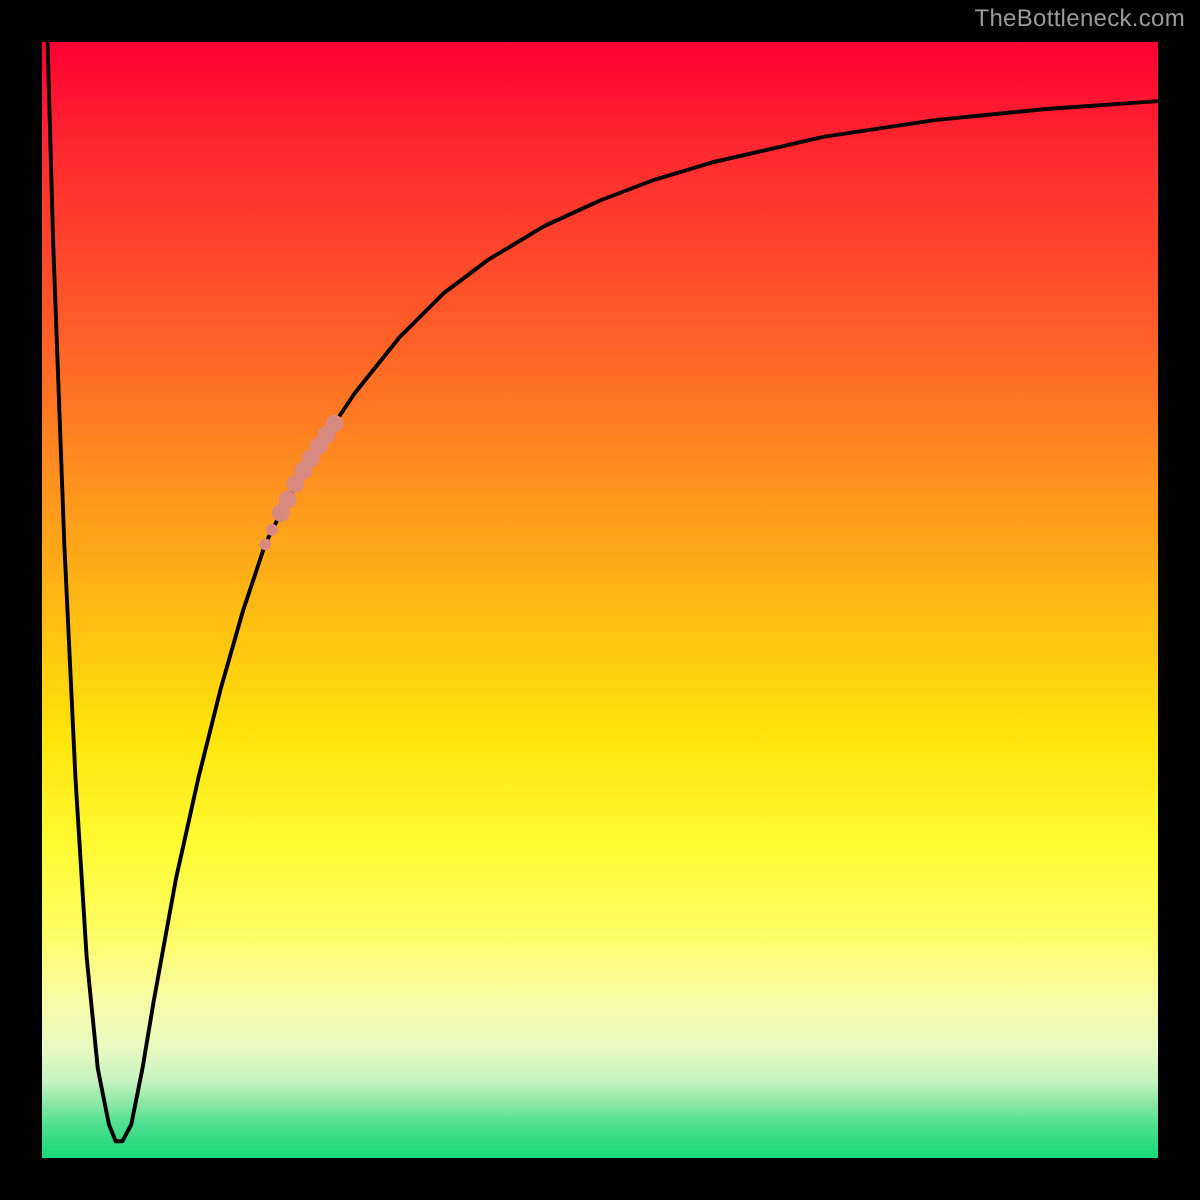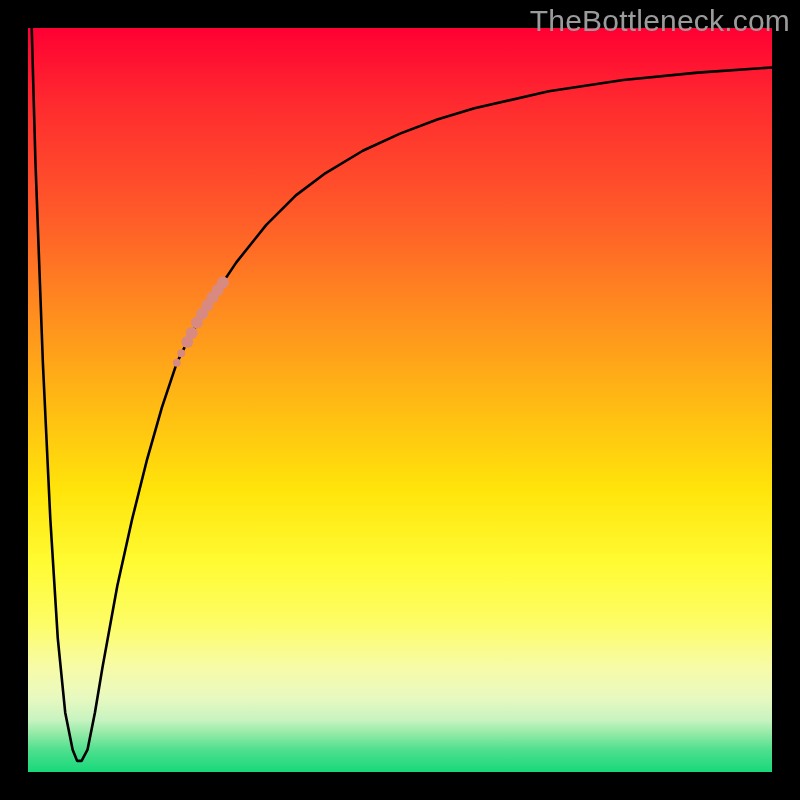--- a/index.html
+++ b/index.html
@@ -47,21 +47,21 @@
     top: 0;
     width: 744px;
     height: 744px;
     overflow: visible;
   }
   .watermark {
     position: absolute;
     top: 4px;
     right: 10px;
     color: #9b9b9b;
-    font-size: 30px;
+    font-size: 16px;
     font-weight: 500;
     letter-spacing: 0.2px;
     margin-left: 16px;
   }
 </style>
 </head>
 <body>
 
 <div class="stage">
   <div class="plot-area">

